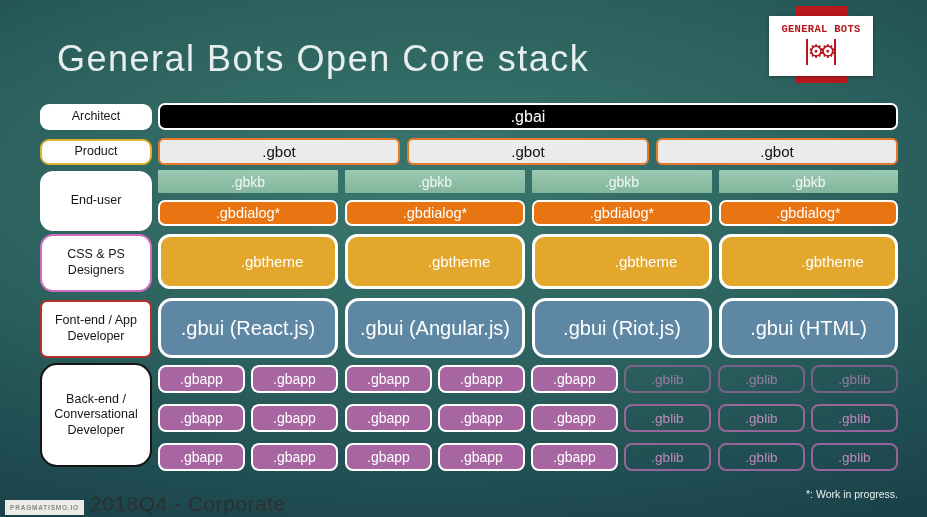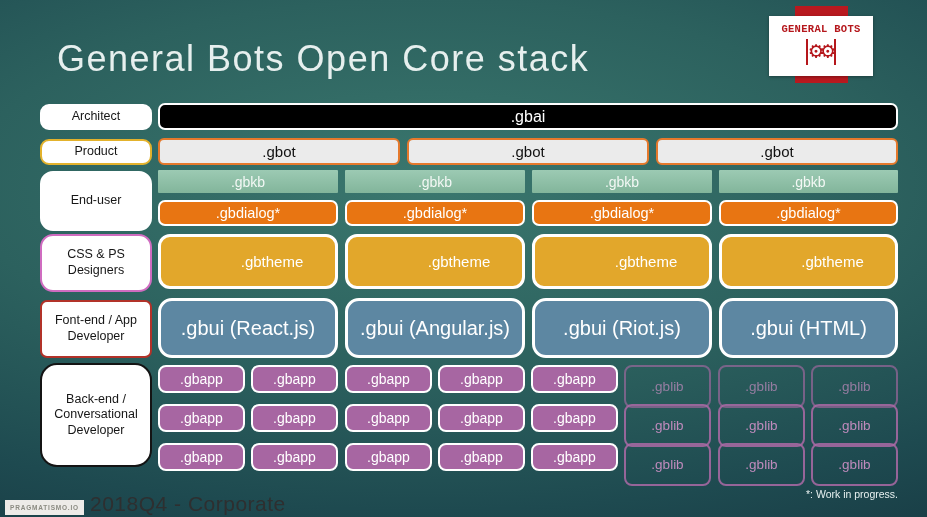--- a/index.html
+++ b/index.html
@@ -38,21 +38,21 @@
   }
   .gbai{left:158px;top:103px;width:740px;height:27px;background:#000;border:2px solid #fff;font-size:16px;}
   .gbot{top:138px;height:27px;background:#ebebeb;border:2px solid #e5792c;border-radius:6px;color:#111;font-size:15px;}
   .c3a{left:158px;width:242px;} .c3b{left:407px;width:242px;} .c3c{left:656px;width:242px;}
   .gbkb{top:170px;height:23px;background:linear-gradient(#9ccab3,#82b59b);border-radius:1px;color:#f3f8f5;font-size:14px;}
   .gbdialog{top:200px;height:26px;background:#e87512;border:2px solid #fff;font-size:14.5px;}
   .gbtheme{top:234px;height:55px;background:#e2a72b;border:3px solid #fff;border-radius:12px;font-size:15px;padding-left:48px;}
   .gbui{top:298px;height:60px;background:#5d87a2;border:3px solid #fff;border-radius:14px;font-size:20px;}
   .c4a{left:158px;width:180px;} .c4b{left:345px;width:180px;} .c4c{left:532px;width:180px;} .c4d{left:719px;width:179px;}
   .gbapp{height:28px;background:#a766a2;border:2px solid #fff;border-radius:8px;font-size:14px;}
-  .gblib{height:43px;background:transparent;border:2px solid rgba(171,106,166,.85);border-radius:8px;color:#c08bbd;font-size:13.5px;}
+  .gblib{height:28px;background:transparent;border:2px solid rgba(171,106,166,.85);border-radius:8px;color:#c08bbd;font-size:13.5px;}
   .rowA{top:365px;} .rowB{top:404px;} .rowC{top:443px;}
   .k0{left:158px;width:87px;} .k1{left:251px;width:87px;} .k2{left:345px;width:87px;} .k3{left:438px;width:87px;}
   .k4{left:531px;width:87px;} .k5{left:624px;width:87px;} .k6{left:718px;width:87px;} .k7{left:811px;width:87px;}
   .dim{opacity:.72;}
   
   .watermark{
     position:absolute;left:5px;top:500px;width:79px;height:15px;background:#edebe8;
     display:flex;align-items:center;justify-content:center;
     font-size:6.5px;font-weight:bold;letter-spacing:.8px;color:#8b8b82;
   }

